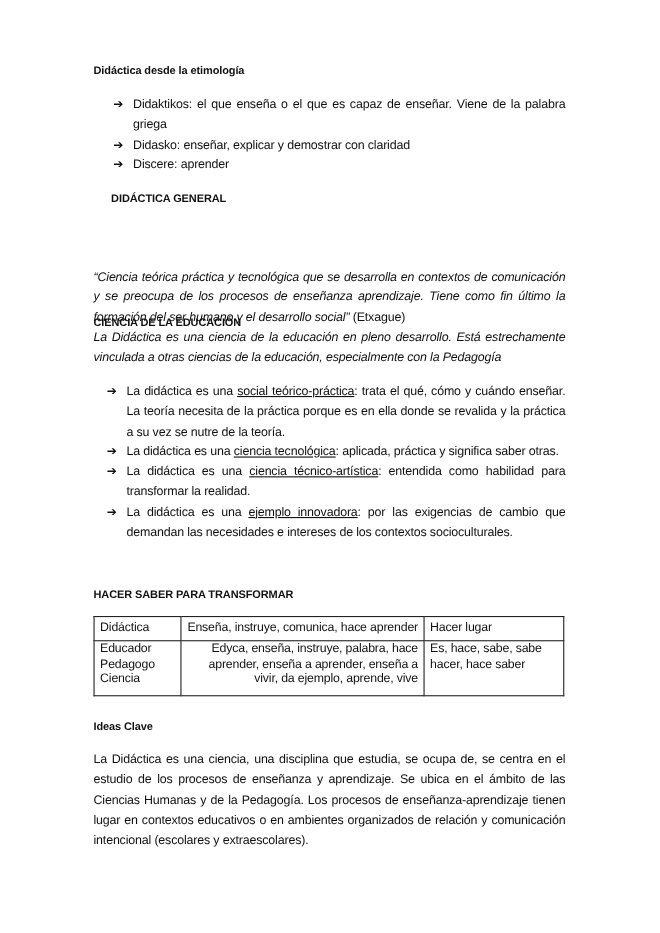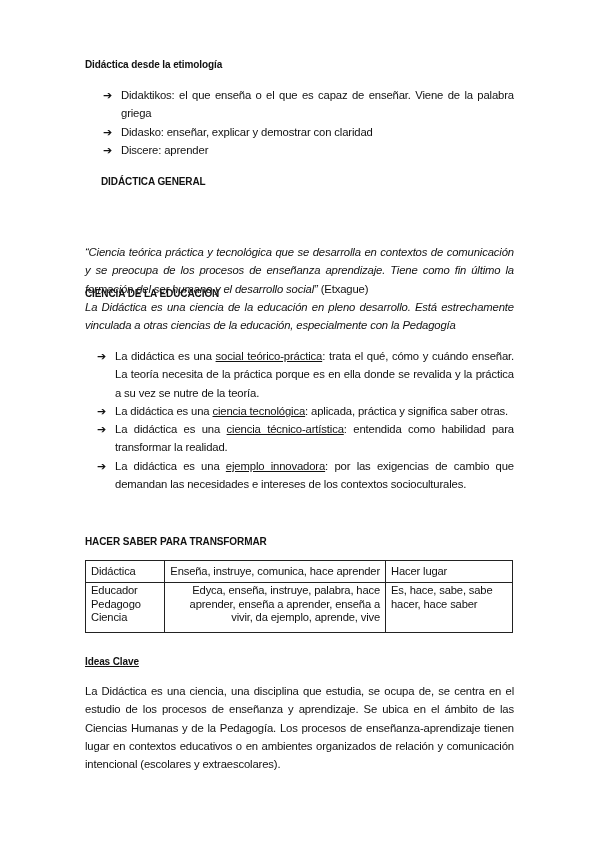--- a/index.html
+++ b/index.html
@@ -148,17 +148,17 @@
           <div>Pedagogo</div>
           <div>Ciencia</div>
         </td>
         <td class="col2">Edyca, enseña, instruye, palabra, hace aprender, enseña a aprender, enseña a vivir, da ejemplo, aprende, vive</td>
         <td>Es, hace, sabe, sabe hacer, hace saber</td>
       </tr>
     </tbody>
       </table>
   </div>
 
-  <div class="abs h" style="top:656px;text-decoration:underline;">Ideas Clave</div>
+  <div class="abs h" style="top:656px;">Ideas Clave</div>
 
   <div class="abs p" style="top:682px;">La Didáctica es una ciencia, una disciplina que estudia, se ocupa de, se centra en el estudio de los procesos de enseñanza y aprendizaje. Se ubica en el ámbito de las Ciencias Humanas y de la Pedagogía. Los procesos de enseñanza-aprendizaje tienen lugar en contextos educativos o en ambientes organizados de relación y comunicación intencional (escolares y extraescolares).</div>
 
 </div>
 
 </body></html>

